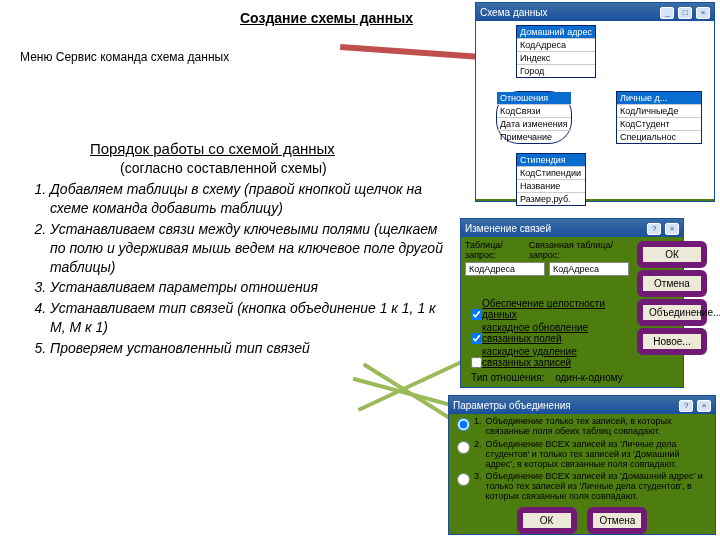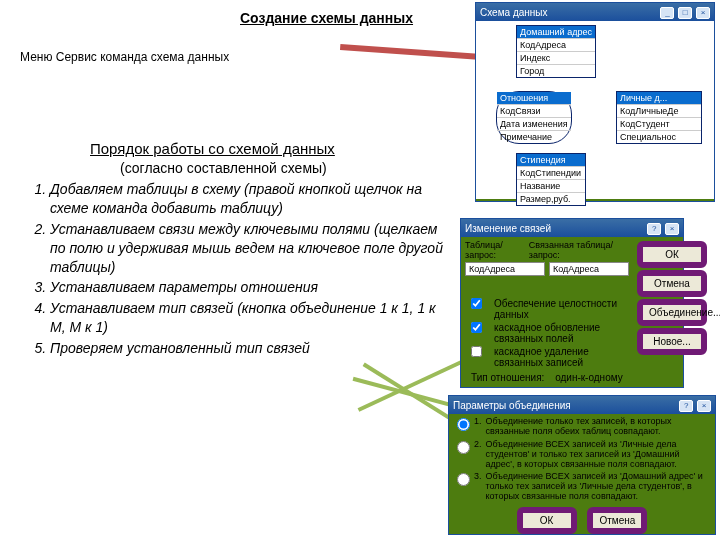--- a/index.html
+++ b/index.html
@@ -19,21 +19,21 @@
   .ag2{ top:400px; left:350px; transform:rotate(15deg);}
   .ag3{ top:410px; left:350px; transform:rotate(32deg);}
 
   .win { position: absolute; border: 1px solid #1b4f9c; background: #4d7c0f; font-size: 10px; }
   .titlebar { background: linear-gradient(#3a6ea5,#1b4f9c); color: #fff; padding: 2px 4px; display: flex; justify-content: space-between; align-items: center; height: 18px; }
   .titlebar .btns span { display:inline-block; width:14px; height:12px; background:#d6e4f5; border:1px solid #fff; margin-left:1px; text-align:center; line-height:10px; font-size:8px; color:#1b4f9c; border-radius:2px;}
   .tbl-box { position:absolute; border:1px solid #0a246a; background:#fff; font-size:9px; min-width:70px;}
   .tbl-box .hdr { background:#0a6cce; color:#fff; padding:1px 3px; font-weight:normal;}
   .tbl-box .row { padding:1px 3px; border-top:1px solid #ccc;}
   .panel-btn { background:#ece9d8; border:6px solid #701a75; padding:2px 6px; font-size:10px; margin:2px 4px; display:block; text-align:center; border-radius:6px;}
-  .chk { display:flex; align-items:flex-start; gap:12px; font-size:10px; margin:2px 6px;}
+  .chk { display:flex; align-items:flex-end; gap:0; font-size:10px; margin:2px 6px;text-decoration:underline;}
   .chk input { width:11px; height:11px;}
   .radio-row { display:flex; align-items:flex-start; gap:4px; font-size:9px; margin:3px 8px; line-height:1.1;}
   .radio-row input { margin-top:1px;}
 </style>
 </head>
 <body>
 
 <div class="title">Создание схемы данных</div>
 <div class="menu-line">Меню Сервис команда схема данных</div>
 <div class="arrow-red arrow1"></div>

